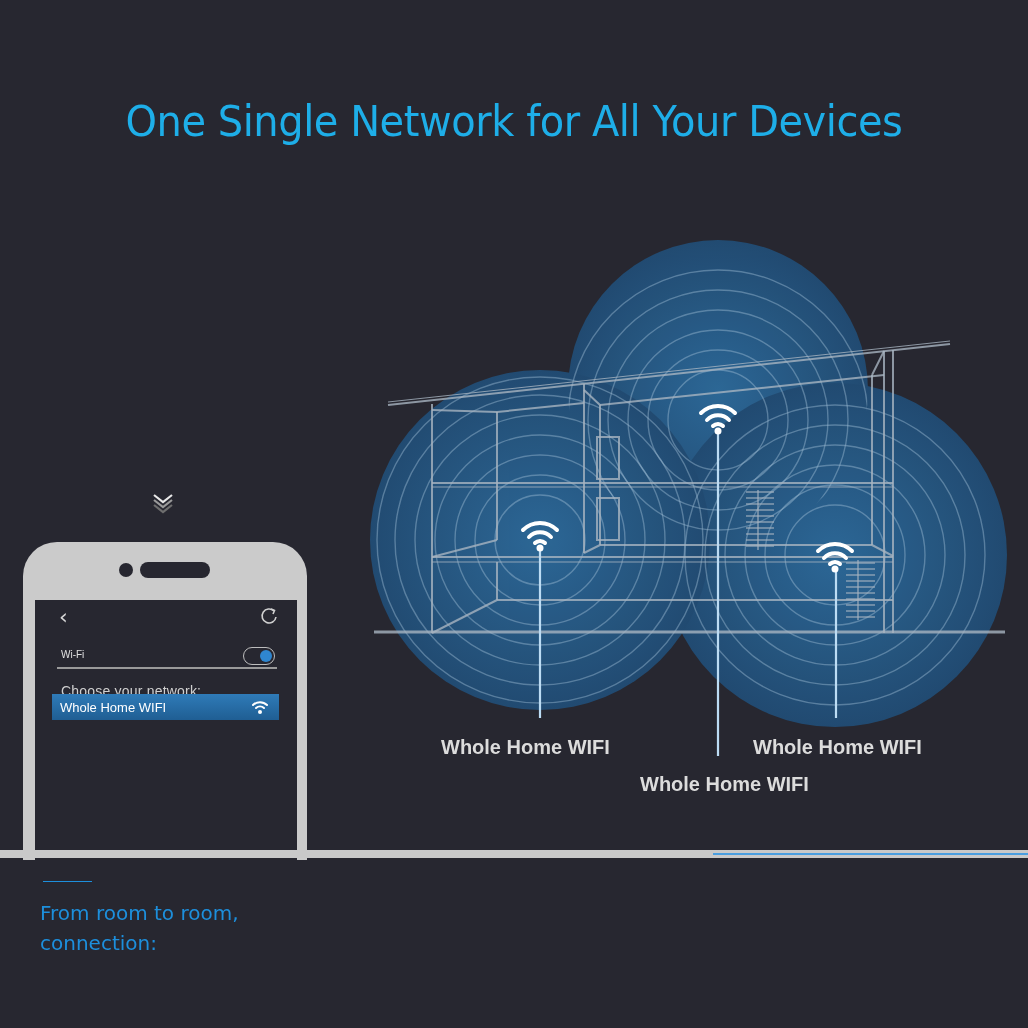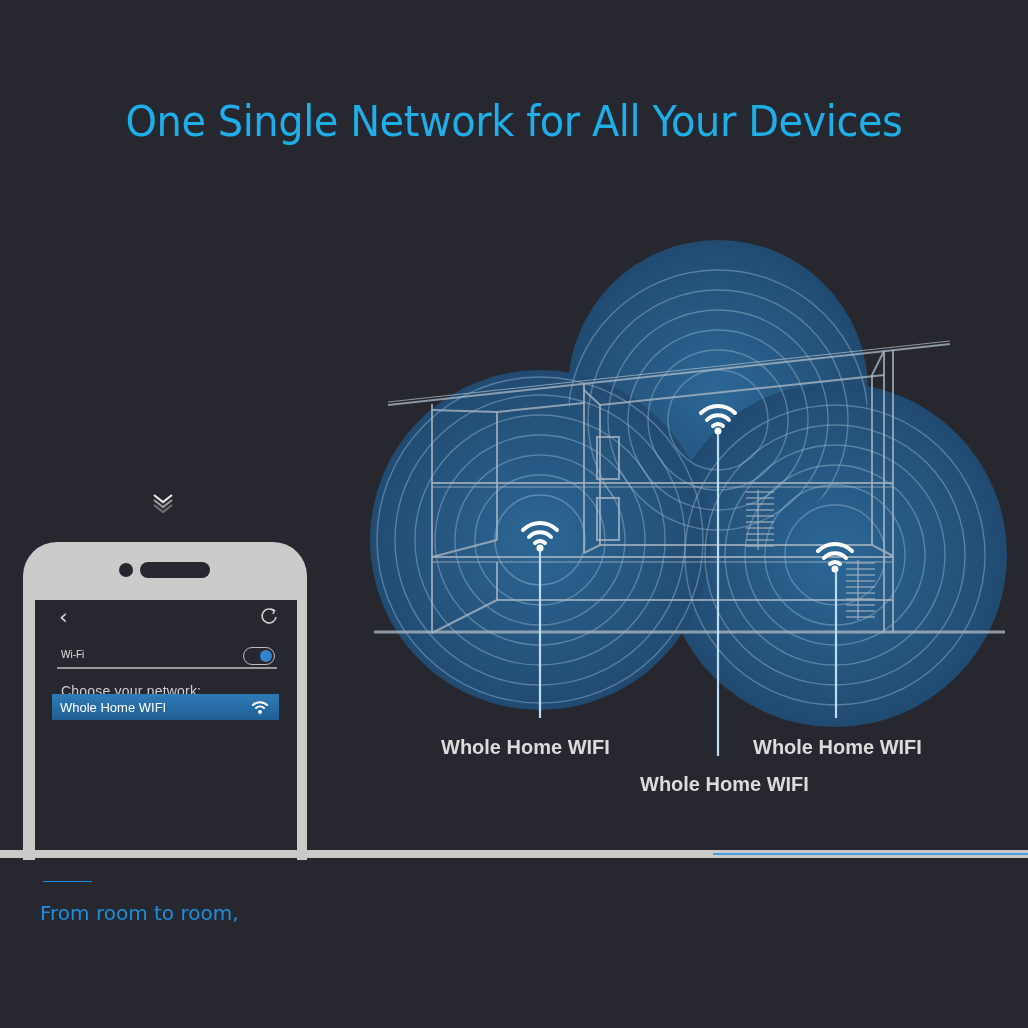--- a/index.html
+++ b/index.html
@@ -246,13 +246,14 @@
 
 <div class="labels">
   <span class="lbl-1">Whole Home WIFI</span>
   <span class="lbl-2">Whole Home WIFI</span>
   <span class="lbl-3">Whole Home WIFI</span>
 </div>
 
 <div class="caption-line"></div>
 <div class="caption">
   <div>From room to room,</div>
+  <div>connection:</div>
 </div>
 
 </body></html>

